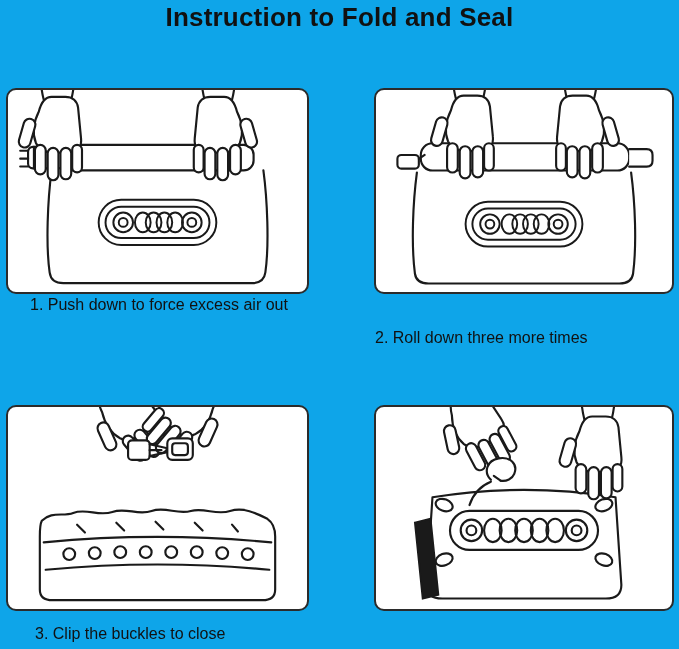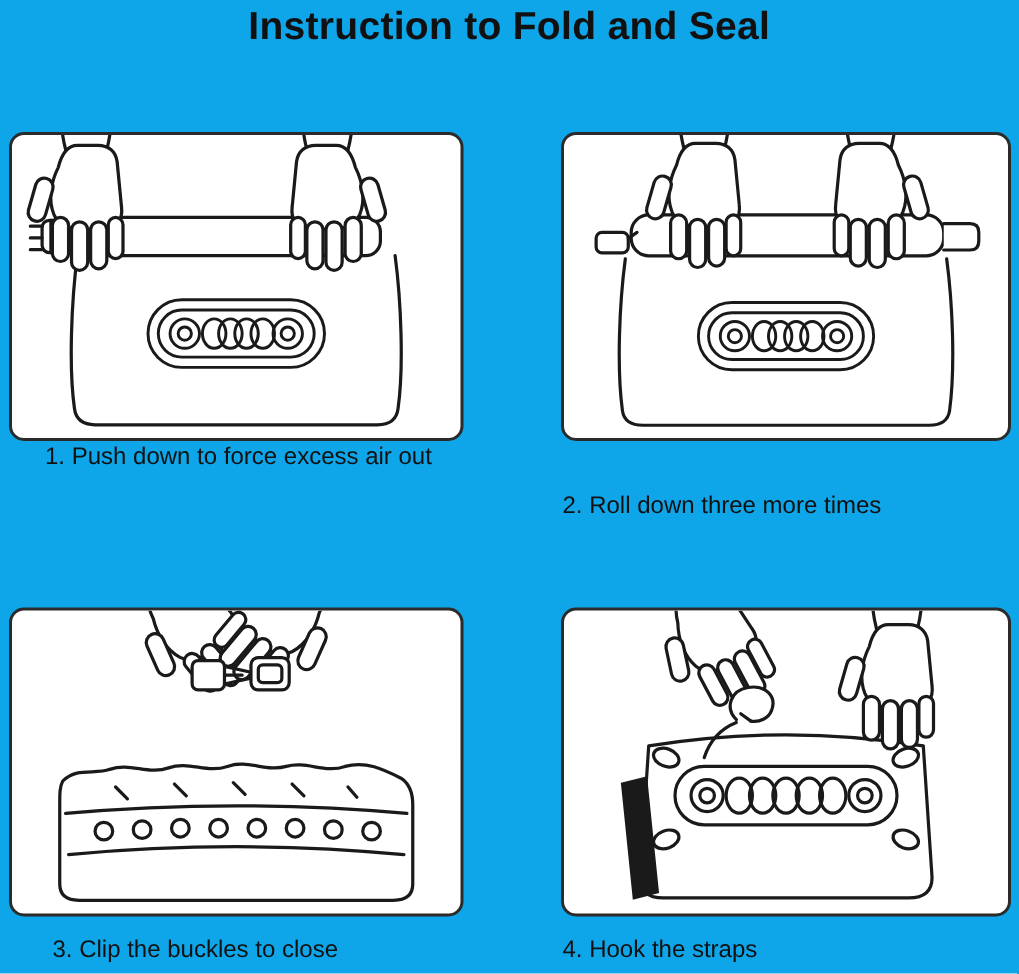--- a/index.html
+++ b/index.html
@@ -179,15 +179,14 @@
       </g>
       <path d="M40 118 L56 114 L64 192 L48 196 Z" fill="#1a1a1a" stroke="#1a1a1a" stroke-width="2"></path>
       <use href="#hand" transform="translate(58,-2) rotate(-28)"></use>
       <use href="#hand" transform="translate(196,6)"></use>
       <g stroke="#1a1a1a" stroke-width="2.2" fill="#ffffff" stroke-linecap="round" stroke-linejoin="round">
         <path d="M118 74 C110 66 114 54 126 52 C138 50 146 58 142 68 C140 73 134 76 128 75"></path>
         <path d="M128 75 L121 70" fill="none"></path>
       </g>
     </svg>
   </div>
-  <div class="caption caption-4">4. Hook the straps</div>
 
 </div>
 
 </body></html>

